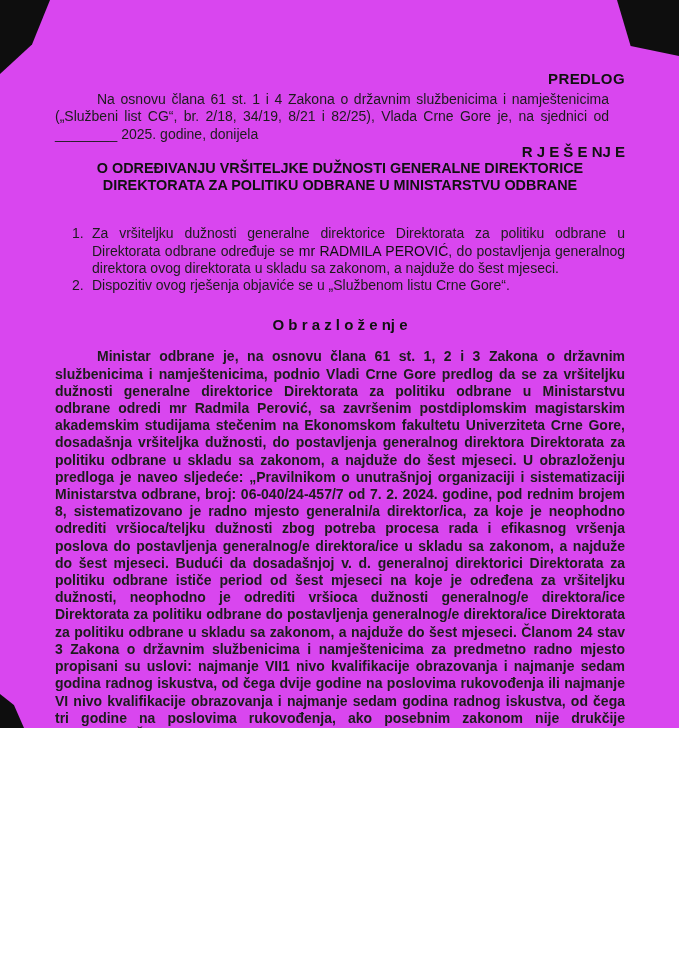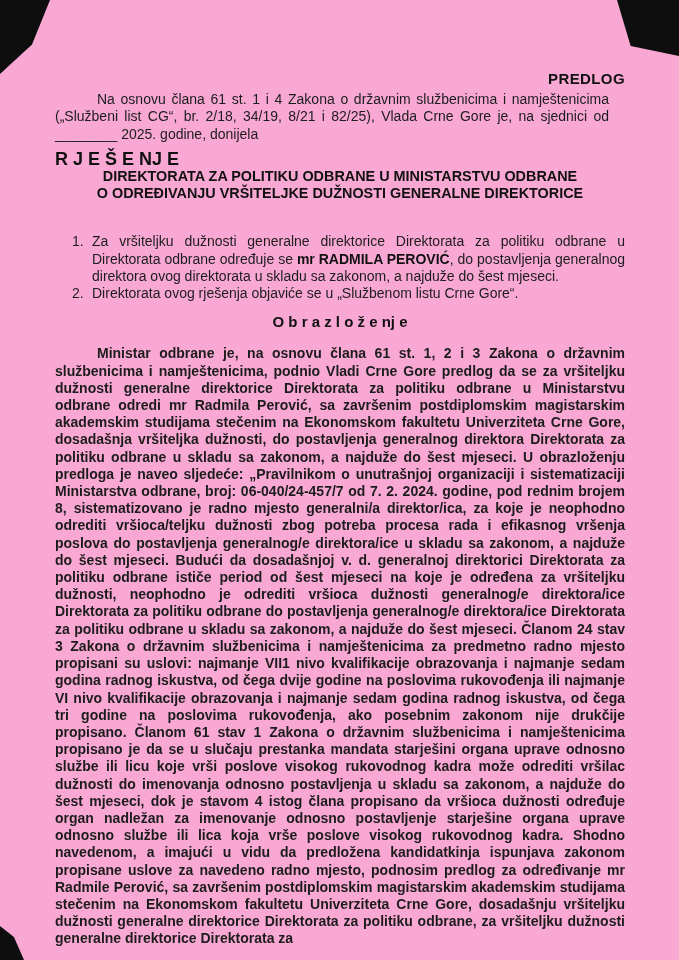--- a/index.html
+++ b/index.html
@@ -3,22 +3,22 @@
 <meta charset="utf-8">
 <style>
   html, body {
     margin: 0;
     padding: 0;
     background: #ffffff;
   }
   .page {
     position: relative;
     width: 679px;
-    height: 960px;
-    background: #f9a8d4;
+    height: 728px;
+    background: #d946ef;
     overflow: hidden;
     font-family: "Liberation Sans", sans-serif;
     color: #1c1c1c;
   }
   .content {
     position: absolute;
     left: 55px;
     top: 70px;
     width: 570px;
     font-size: 14px;
@@ -30,24 +30,24 @@
     font-size: 15px;
     color: #111;
     letter-spacing: 0.4px;
   }
   .preamble {
     margin: 4px 16px 0 0;
     text-align: justify;
     text-indent: 42px;
   }
   .decree-title {
-    margin-top: 8px;
-    text-align: left;
+    margin-top: 0;
+    text-align: right;
     font-weight: 700;
-    font-size: 18px;
+    font-size: 15px;
     color: #111;
   }
   .decree-subtitle {
     text-align: center;
     font-weight: 700;
     font-size: 14.4px;
     color: #111;
   }
   .list {
     margin-top: 31px;
@@ -56,25 +56,25 @@
     position: relative;
     padding-left: 37px;
     text-align: justify;
   }
   .item .num {
     position: absolute;
     left: 17px;
     top: 0;
   }
   .bold {
-    font-weight: 700;
+    font-weight: 400;
     color: #111;
   }
   .obraz-heading {
-    margin-top: 11px;
+    margin-top: 22px;
     text-align: center;
     font-weight: 700;
     font-size: 15px;
     color: #111;
   }
   .body-par {
     margin: 15px 0 0 0;
     text-align: justify;
     text-indent: 42px;
     font-weight: bold;
@@ -110,32 +110,32 @@
   <div class="corner bl"></div>
 
   <div class="content">
 
     <div class="predlog">PREDLOG</div>
 
     <p class="preamble">Na osnovu člana 61 st. 1 i 4 Zakona o državnim službenicima i namještenicima („Službeni list CG“, br. 2/18, 34/19, 8/21 i 82/25), Vlada Crne Gore je, na sjednici od ________ 2025. godine, donijela</p>
 
     <div class="decree-title">R J E Š E NJ E</div>
 
+    <div class="decree-subtitle">O ODREĐIVANJU VRŠITELJKE DUŽNOSTI GENERALNE DIREKTORICE</div>
+
     <div class="decree-subtitle">DIREKTORATA ZA POLITIKU ODBRANE U MINISTARSTVU ODBRANE</div>
-
-    <div class="decree-subtitle">O ODREĐIVANJU VRŠITELJKE DUŽNOSTI GENERALNE DIREKTORICE</div>
 
     <div class="list">
 
       <div class="item">
         <span class="num">1.</span><span>Za vršiteljku dužnosti generalne direktorice Direktorata za politiku odbrane u Direktorata odbrane određuje se </span><span class="bold">mr RADMILA PEROVIĆ</span><span>, do postavljenja generalnog direktora ovog direktorata u skladu sa zakonom, a najduže do šest mjeseci.</span>
       </div>
 
       <div class="item">
-        <span class="num">2.</span><span>Direktorata ovog rješenja objaviće se u „Službenom listu Crne Gore“.</span>
+        <span class="num">2.</span><span>Dispozitiv ovog rješenja objaviće se u „Službenom listu Crne Gore“.</span>
       </div>
 
     </div>
 
     <div class="obraz-heading">O b r a z l o ž e nj e</div>
 
     <p class="body-par">Ministar odbrane je, na osnovu člana 61 st. 1, 2 i 3 Zakona o državnim službenicima i namještenicima, podnio Vladi Crne Gore predlog da se za vršiteljku dužnosti generalne direktorice Direktorata za politiku odbrane u Ministarstvu odbrane odredi mr Radmila Perović, sa završenim postdiplomskim magistarskim akademskim studijama stečenim na Ekonomskom fakultetu Univerziteta Crne Gore, dosadašnja vršiteljka dužnosti, do postavljenja generalnog direktora Direktorata za politiku odbrane u skladu sa zakonom, a najduže do šest mjeseci. U obrazloženju predloga je naveo sljedeće: „Pravilnikom o unutrašnjoj organizaciji i sistematizaciji Ministarstva odbrane, broj: 06-040/24-457/7 od 7. 2. 2024. godine, pod rednim brojem 8, sistematizovano je radno mjesto generalni/a direktor/ica, za koje je neophodno odrediti vršioca/teljku dužnosti zbog potreba procesa rada i efikasnog vršenja poslova do postavljenja generalnog/e direktora/ice u skladu sa zakonom, a najduže do šest mjeseci. Budući da dosadašnjoj v. d. generalnoj direktorici Direktorata za politiku odbrane ističe period od šest mjeseci na koje je određena za vršiteljku dužnosti, neophodno je odrediti vršioca dužnosti generalnog/e direktora/ice Direktorata za politiku odbrane do postavljenja generalnog/e direktora/ice Direktorata za politiku odbrane u skladu sa zakonom, a najduže do šest mjeseci. Članom 24 stav 3 Zakona o državnim službenicima i namještenicima za predmetno radno mjesto propisani su uslovi: najmanje VII1 nivo kvalifikacije obrazovanja i najmanje sedam godina radnog iskustva, od čega dvije godine na poslovima rukovođenja ili najmanje VI nivo kvalifikacije obrazovanja i najmanje sedam godina radnog iskustva, od čega tri godine na poslovima rukovođenja, ako posebnim zakonom nije drukčije propisano. Članom 61 stav 1 Zakona o državnim službenicima i namještenicima propisano je da se u slučaju prestanka mandata starješini organa uprave odnosno službe ili licu koje vrši poslove visokog rukovodnog kadra može odrediti vršilac dužnosti do imenovanja odnosno postavljenja u skladu sa zakonom, a najduže do šest mjeseci, dok je stavom 4 istog člana propisano da vršioca dužnosti određuje organ nadležan za imenovanje odnosno postavljenje starješine organa uprave odnosno službe ili lica koja vrše poslove visokog rukovodnog kadra. Shodno navedenom, a imajući u vidu da predložena kandidatkinja ispunjava zakonom propisane uslove za navedeno radno mjesto, podnosim predlog za određivanje mr Radmile Perović, sa završenim postdiplomskim magistarskim akademskim studijama stečenim na Ekonomskom fakultetu Univerziteta Crne Gore, dosadašnju vršiteljku dužnosti generalne direktorice Direktorata za politiku odbrane, za vršiteljku dužnosti generalne direktorice Direktorata za</p>
 
   </div>
 </div>

